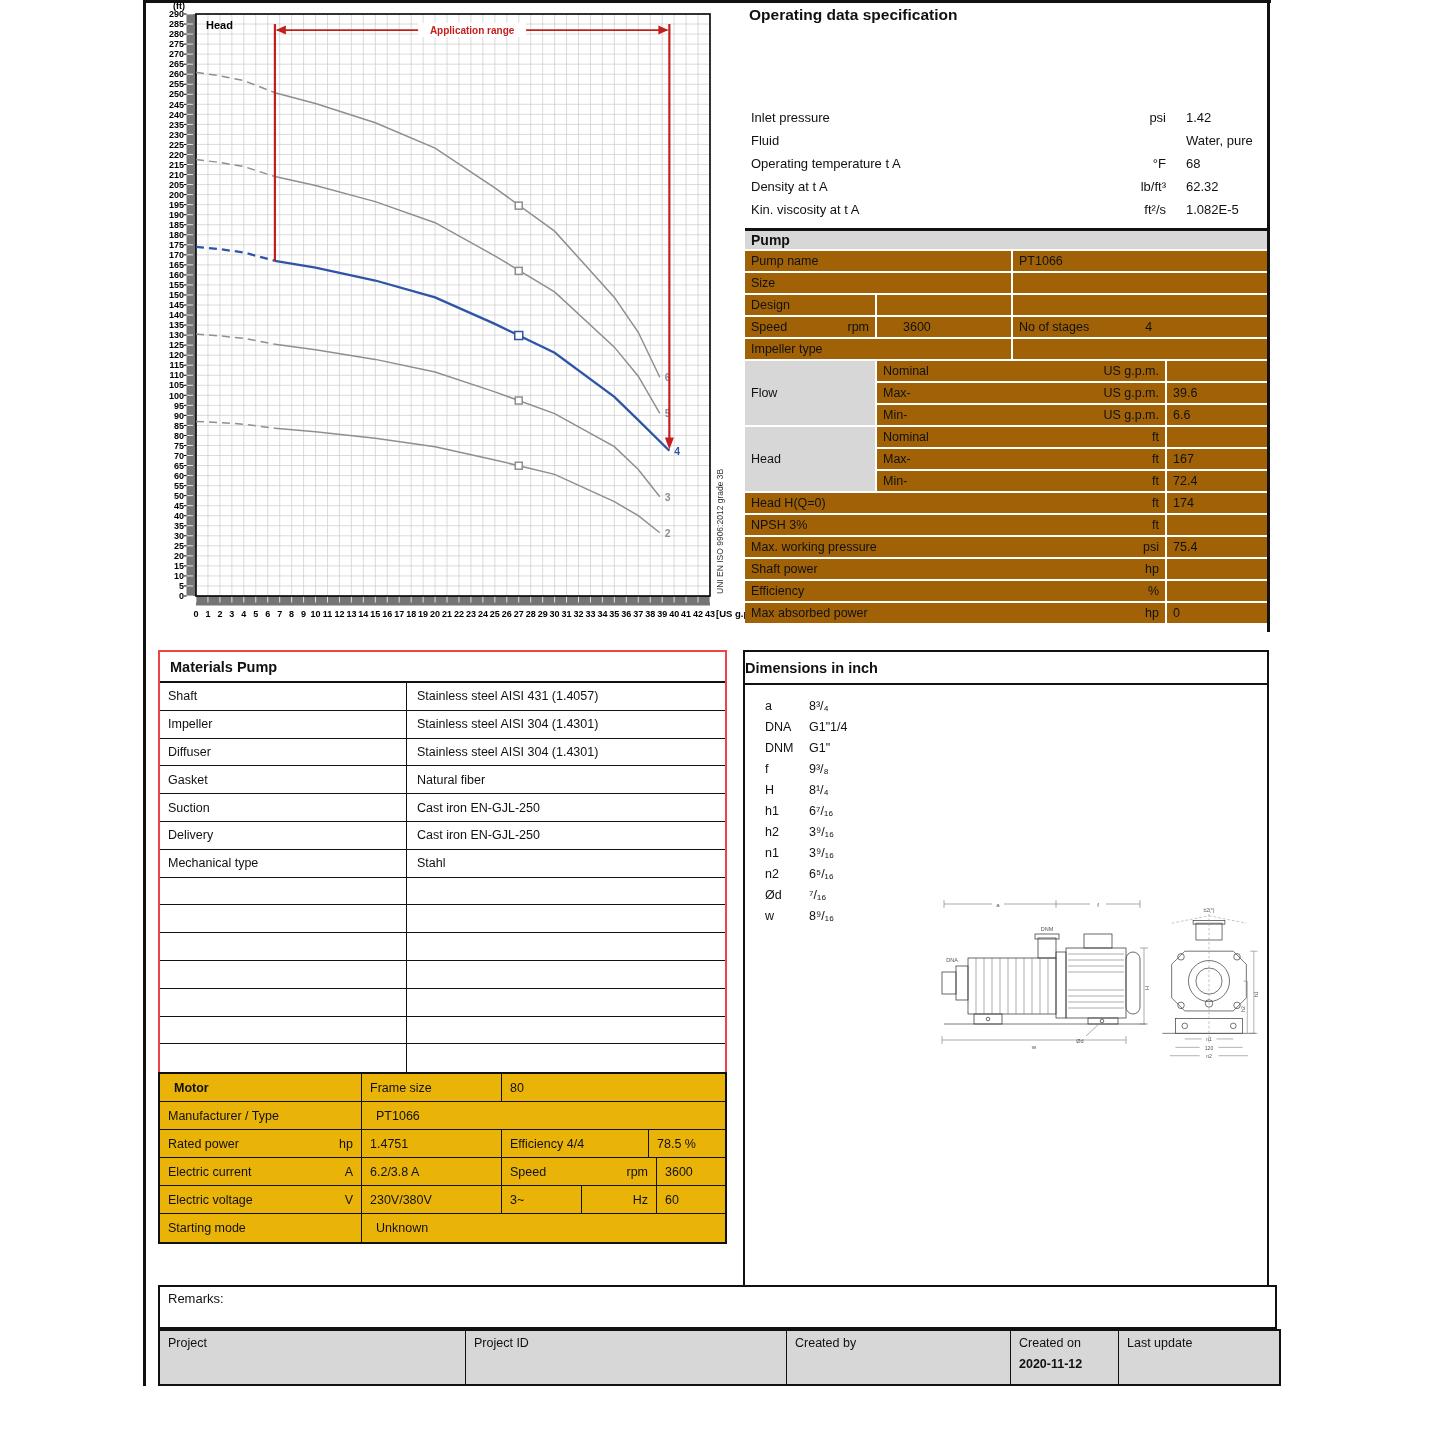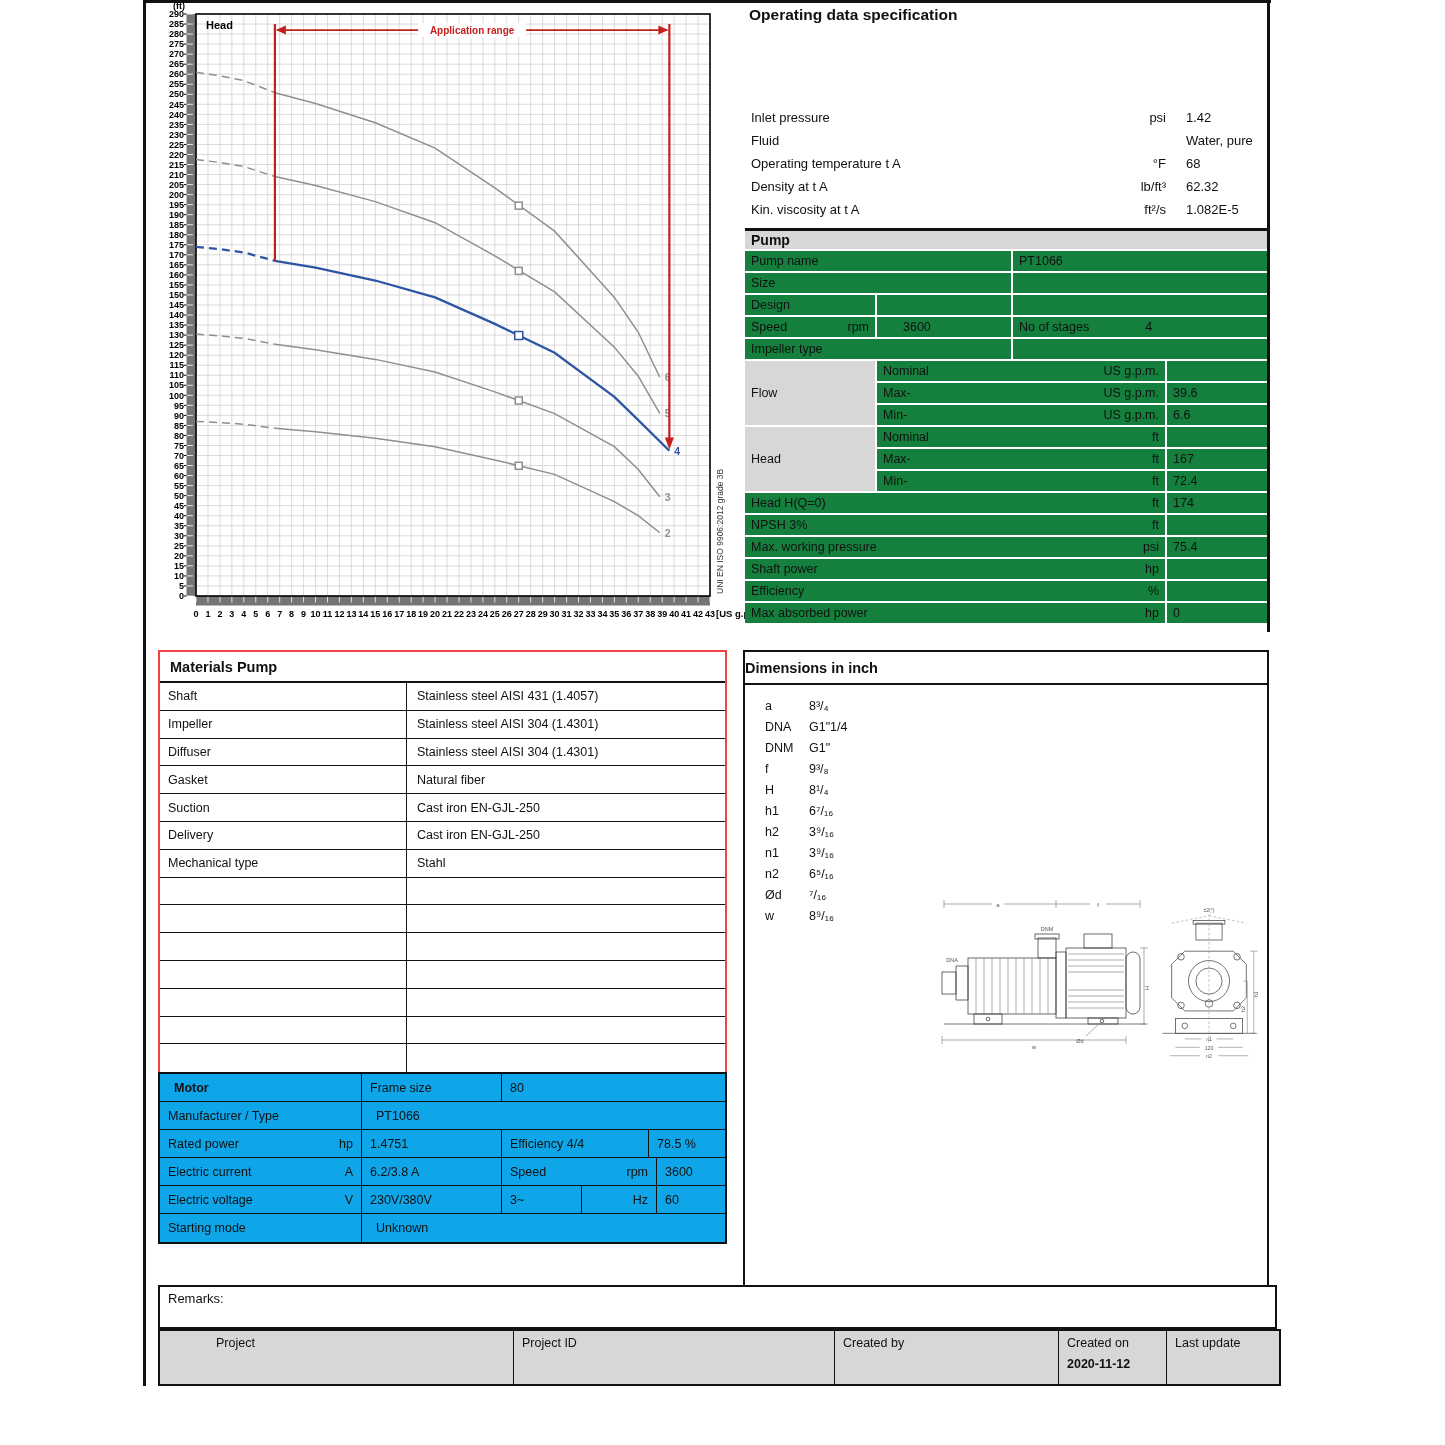--- a/index.html
+++ b/index.html
@@ -21,21 +21,21 @@
   #op-rows{position:absolute;left:0;top:106px;width:522px;}
   .op-row{display:flex;height:23px;align-items:center;}
   .op-label{flex:0 0 255px;padding-left:6px;}
   .op-unit{flex:0 0 160px;text-align:right;}
   .op-value{padding-left:20px;}
 
   
   #pump-table{position:absolute;left:0;top:228px;width:522px;font-size:12.5px;}
   .ph{height:21px;background:#d7d7d7;border-top:3px solid #111;font-weight:700;font-size:14px;display:flex;align-items:center;padding:0 6px;margin-bottom:2px;box-sizing:border-box;}
   .prow{display:flex;gap:2px;margin-bottom:2px;height:20px;}
-  .pcell{background:#15803d;display:flex;align-items:center;padding:0 6px;box-sizing:border-box;}
+  .pcell{background:#a16207;display:flex;align-items:center;padding:0 6px;box-sizing:border-box;}
   .sb{justify-content:space-between;}
   .w-a{flex:0 0 130px;}
   .w-b{flex:0 0 134px;}
   .w-label{flex:0 0 266px;}
   .w-sub{flex:0 0 288px;}
   .w-simple{flex:0 0 420px;}
   .w-rest{flex:1;}
   .pgroup{display:flex;gap:2px;margin-bottom:2px;}
   .pgroup .gleft{flex:0 0 130px;background:#d7d7d7;display:flex;align-items:center;padding:16px 6px;box-sizing:border-box;}
   .pgroup .gright{flex:1;}
@@ -46,21 +46,21 @@
 
   
   #materials{left:158px;top:650px;width:569px;border:2px solid #ef4444;box-sizing:border-box;background:#fff;font-size:12.5px;}
   .mhead{height:29px;border-bottom:2px solid #111;font-weight:700;font-size:14.5px;display:flex;align-items:center;padding-left:10px;}
   .mrow{display:flex;height:27.8px;border-bottom:1.5px solid #111;box-sizing:border-box;}
   .mrow:last-child{border-bottom:none;}
   .mlabel{flex:0 0 247px;border-right:1.5px solid #111;display:flex;align-items:center;padding-left:8px;box-sizing:border-box;}
   .mvalue{flex:1;display:flex;align-items:center;padding-left:10px;}
 
   
-  #motor{left:158px;top:1072px;width:569px;border:2px solid #111;box-sizing:border-box;background:#0ea5e9;font-size:12.5px;}
+  #motor{left:158px;top:1072px;width:569px;border:2px solid #111;box-sizing:border-box;background:#eab308;font-size:12.5px;}
   .morow{display:flex;height:28px;border-bottom:1.5px solid #111;box-sizing:border-box;}
   .morow:last-child{border-bottom:none;}
   .mocell{display:flex;align-items:center;padding:0 8px;border-right:1.5px solid #111;box-sizing:border-box;}
   .mocell:last-child{border-right:none;}
   .mo-c1{flex:0 0 202px;}
   .mo-c2{flex:0 0 140px;}
   .mo-c3{flex:0 0 147px;}
   .mo-c3b{flex:0 0 155px;}
   .mo-c3v{flex:0 0 80px;}
   .mo-c3hz{flex:0 0 75px;justify-content:flex-end;}
@@ -72,21 +72,21 @@
   #dims{left:743px;top:650px;width:526px;height:637px;border:2.5px solid #111;box-sizing:border-box;background:#fff;}
   .dhead{height:33px;border-bottom:2px solid #111;font-weight:700;font-size:14.5px;display:flex;align-items:center;box-sizing:border-box;}
   #dim-list{margin-top:10px;}
   .drow{display:flex;height:21px;font-size:12.5px;align-items:center;}
   .dlabel{flex:0 0 44px;margin-left:20px;}
   #draw-side{position:absolute;left:195px;top:240px;width:210px;height:170px;}
   #draw-front{position:absolute;left:408px;top:245px;width:112px;height:170px;}
 
   
   #remarks{left:158px;top:1285px;width:1119px;height:44px;border:2px solid #111;box-sizing:border-box;font-size:13px;padding:4px 8px;}
-  #footer-bar{left:158px;top:1329px;width:1123px;height:57px;display:flex;box-sizing:border-box;border:2px solid #111;background:#d7d7d7;font-size:12.5px;padding-left:48px;}
+  #footer-bar{left:158px;top:1329px;width:1123px;height:57px;display:flex;box-sizing:border-box;border:2px solid #111;background:#d7d7d7;font-size:12.5px;}
   .fcell{border-right:1.5px solid #111;padding:5px 8px;box-sizing:border-box;}
   .fcell:last-child{border-right:none;}
   .fc-1{flex:0 0 306px;}
   .fc-2{flex:0 0 321px;}
   .fc-3{flex:0 0 224px;}
   .fc-4{flex:0 0 108px;}
   .fc-5{flex:1;}
   .fdate{font-weight:700;margin-top:7px;}
 </style>
 </head>

